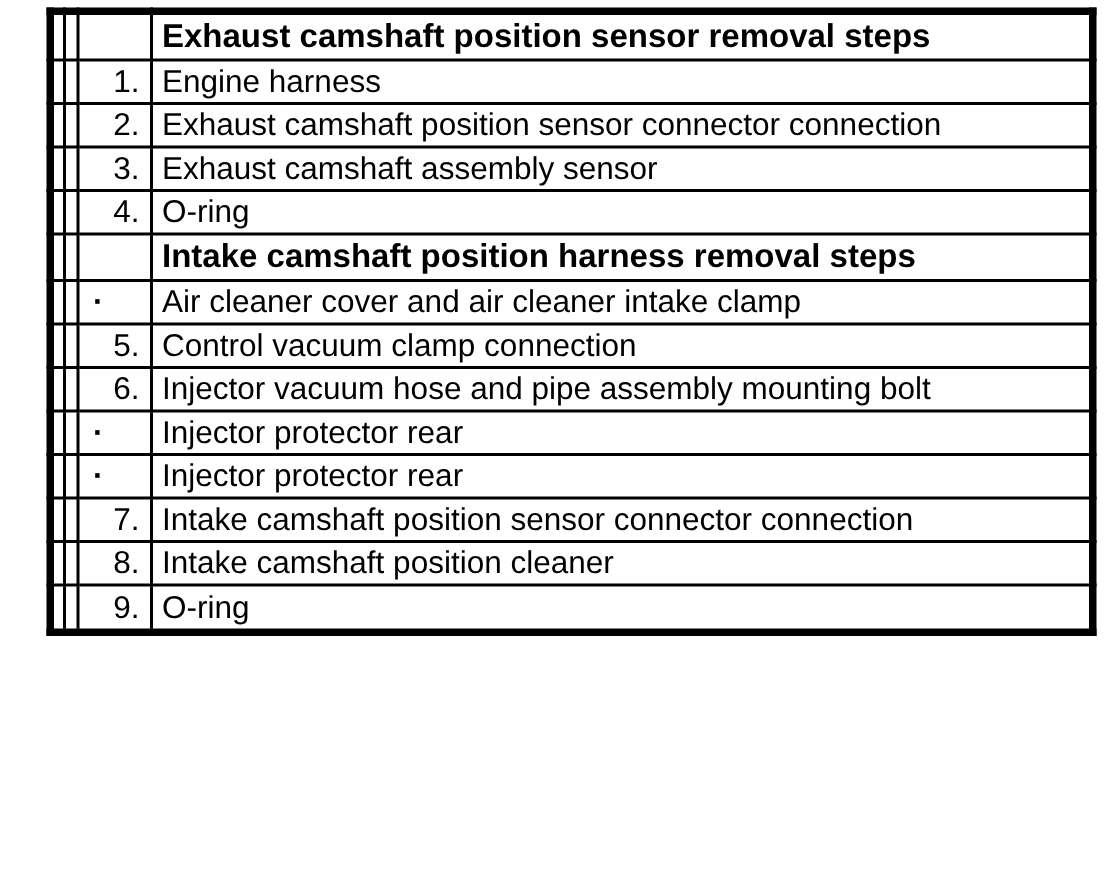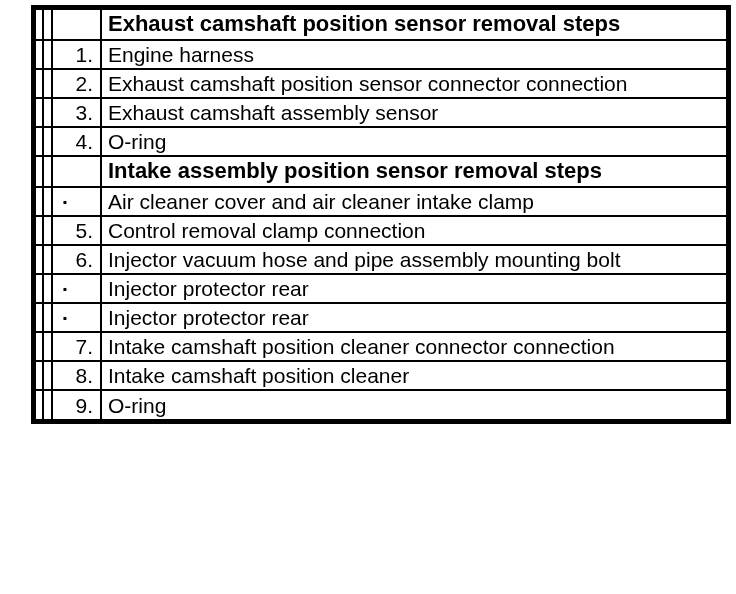--- a/index.html
+++ b/index.html
@@ -88,33 +88,33 @@
       <tr>
     <td class="col-rev-a"></td>
     <td class="col-rev-b"></td>
     <td class="col-marker">4.</td>
     <td class="col-text">O-ring</td>
   </tr>
       <tr class="header-row">
     <td class="col-rev-a"></td>
     <td class="col-rev-b"></td>
     <td class="col-marker"></td>
-    <td class="col-text">Intake assembly position sensor removal steps</td>
+    <td class="col-text">Intake camshaft position harness removal steps</td>
   </tr>
       <tr>
     <td class="col-rev-a"></td>
     <td class="col-rev-b"></td>
     <td class="col-marker bullet">·</td>
     <td class="col-text">Air cleaner cover and air cleaner intake clamp</td>
   </tr>
       <tr>
     <td class="col-rev-a"></td>
     <td class="col-rev-b"></td>
     <td class="col-marker">5.</td>
-    <td class="col-text">Control removal clamp connection</td>
+    <td class="col-text">Control vacuum clamp connection</td>
   </tr>
       <tr>
     <td class="col-rev-a"></td>
     <td class="col-rev-b"></td>
     <td class="col-marker">6.</td>
     <td class="col-text">Injector vacuum hose and pipe assembly mounting bolt</td>
   </tr>
       <tr>
     <td class="col-rev-a"></td>
     <td class="col-rev-b"></td>
@@ -124,21 +124,21 @@
       <tr>
     <td class="col-rev-a"></td>
     <td class="col-rev-b"></td>
     <td class="col-marker bullet">·</td>
     <td class="col-text">Injector protector rear</td>
   </tr>
       <tr>
     <td class="col-rev-a"></td>
     <td class="col-rev-b"></td>
     <td class="col-marker">7.</td>
-    <td class="col-text">Intake camshaft position cleaner connector connection</td>
+    <td class="col-text">Intake camshaft position sensor connector connection</td>
   </tr>
       <tr>
     <td class="col-rev-a"></td>
     <td class="col-rev-b"></td>
     <td class="col-marker">8.</td>
     <td class="col-text">Intake camshaft position cleaner</td>
   </tr>
       <tr>
     <td class="col-rev-a"></td>
     <td class="col-rev-b"></td>

